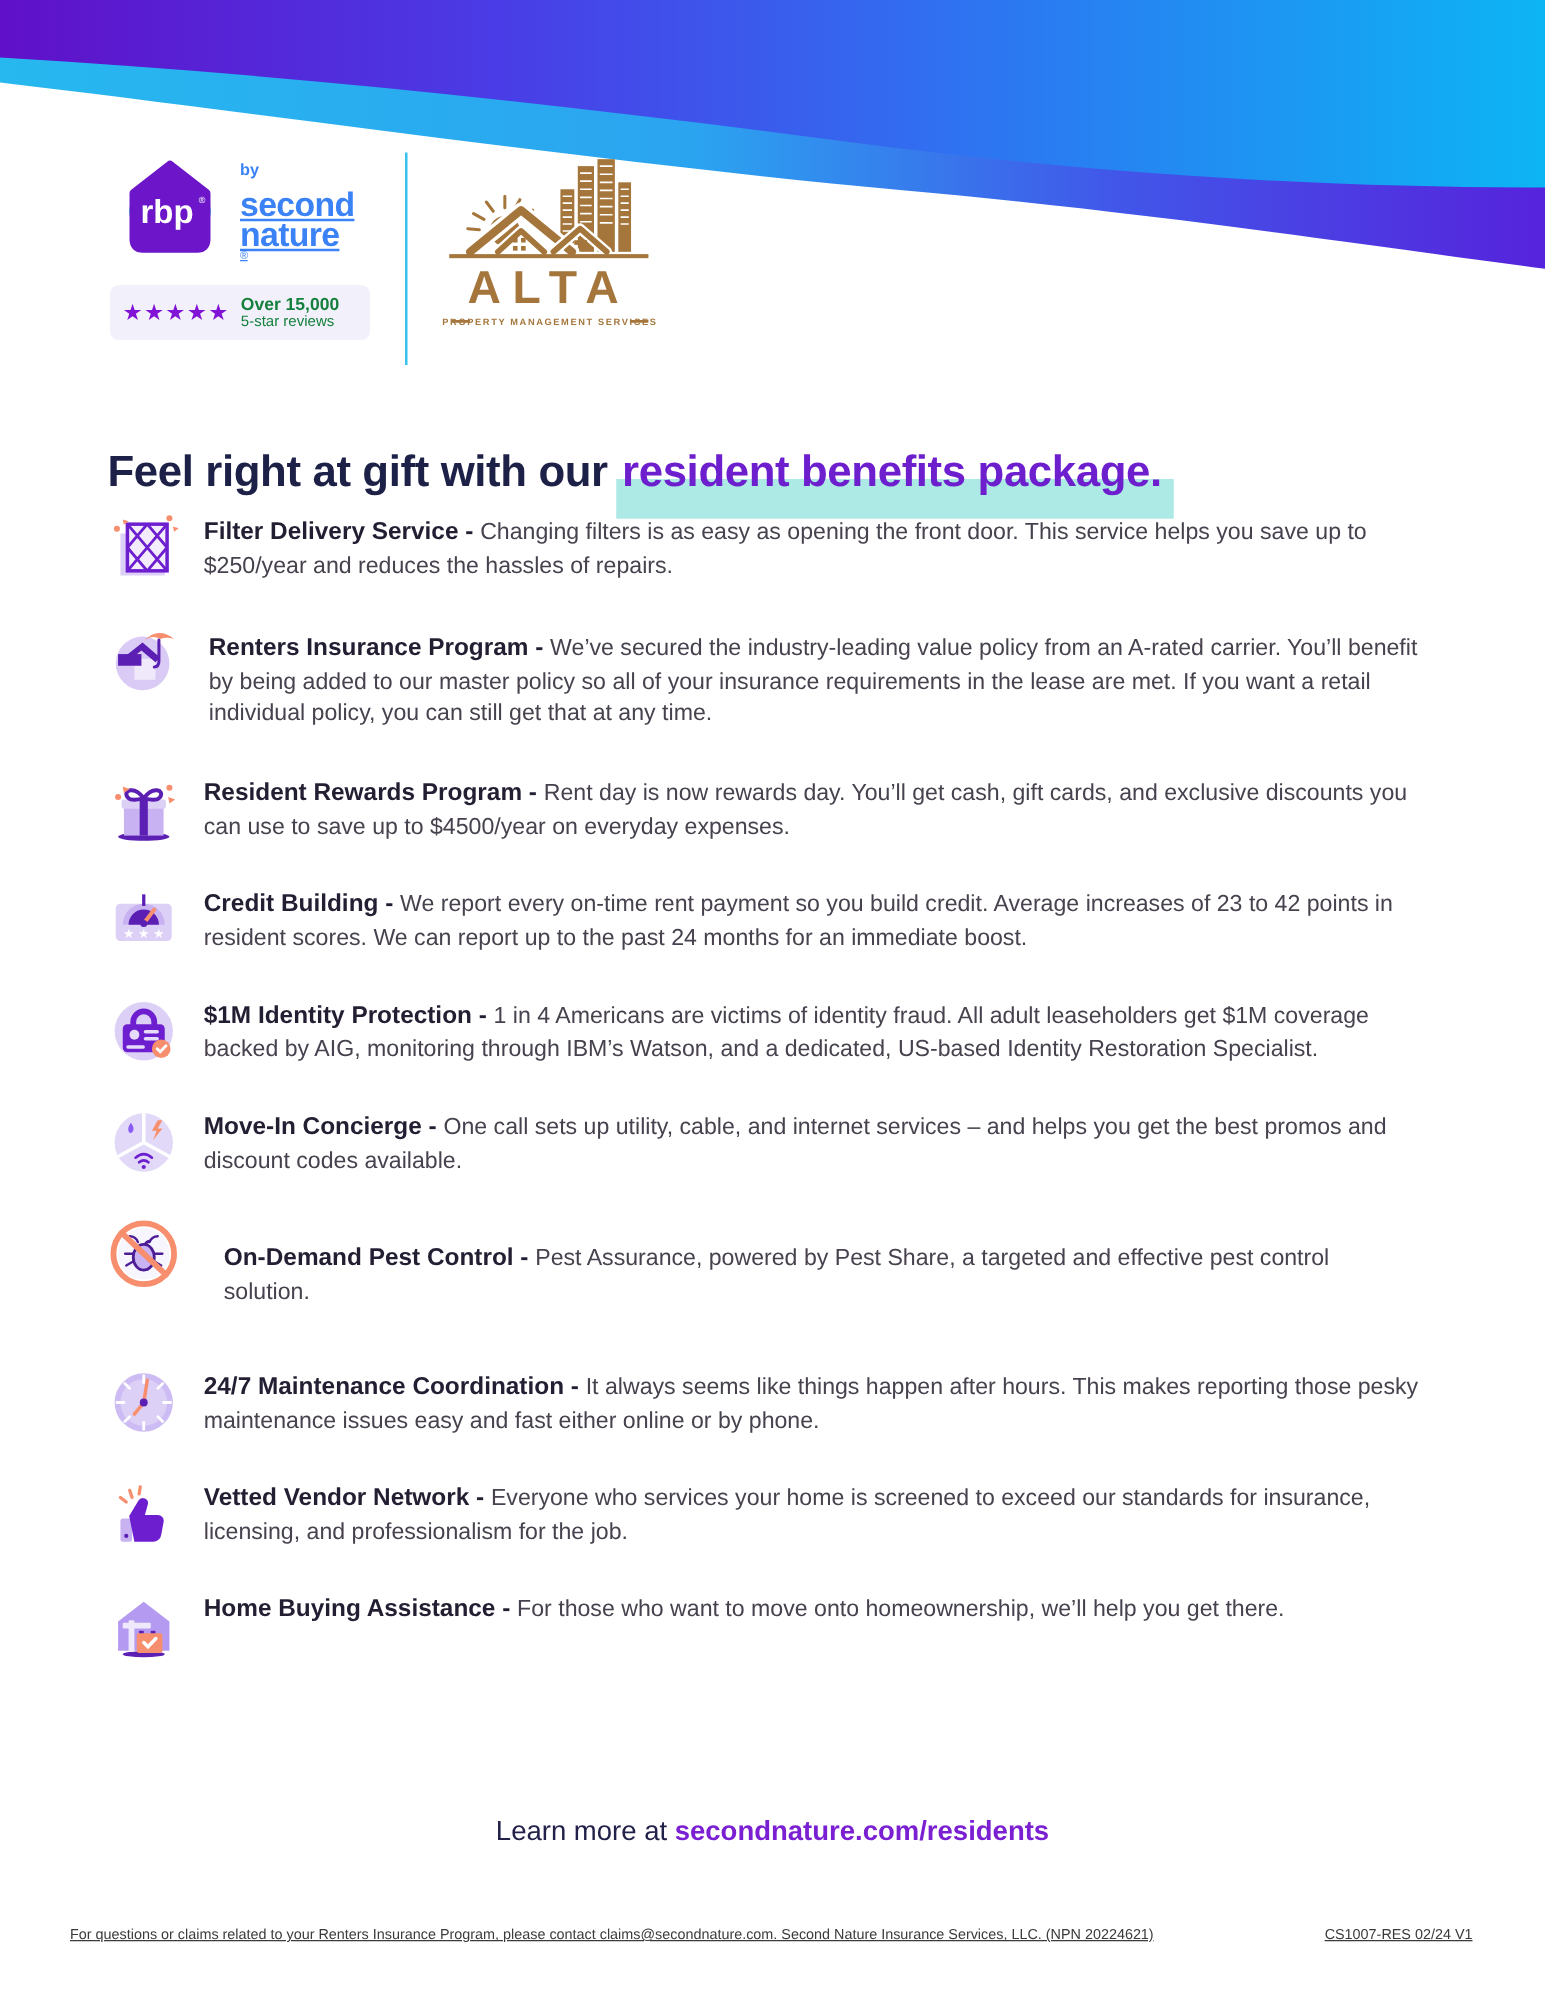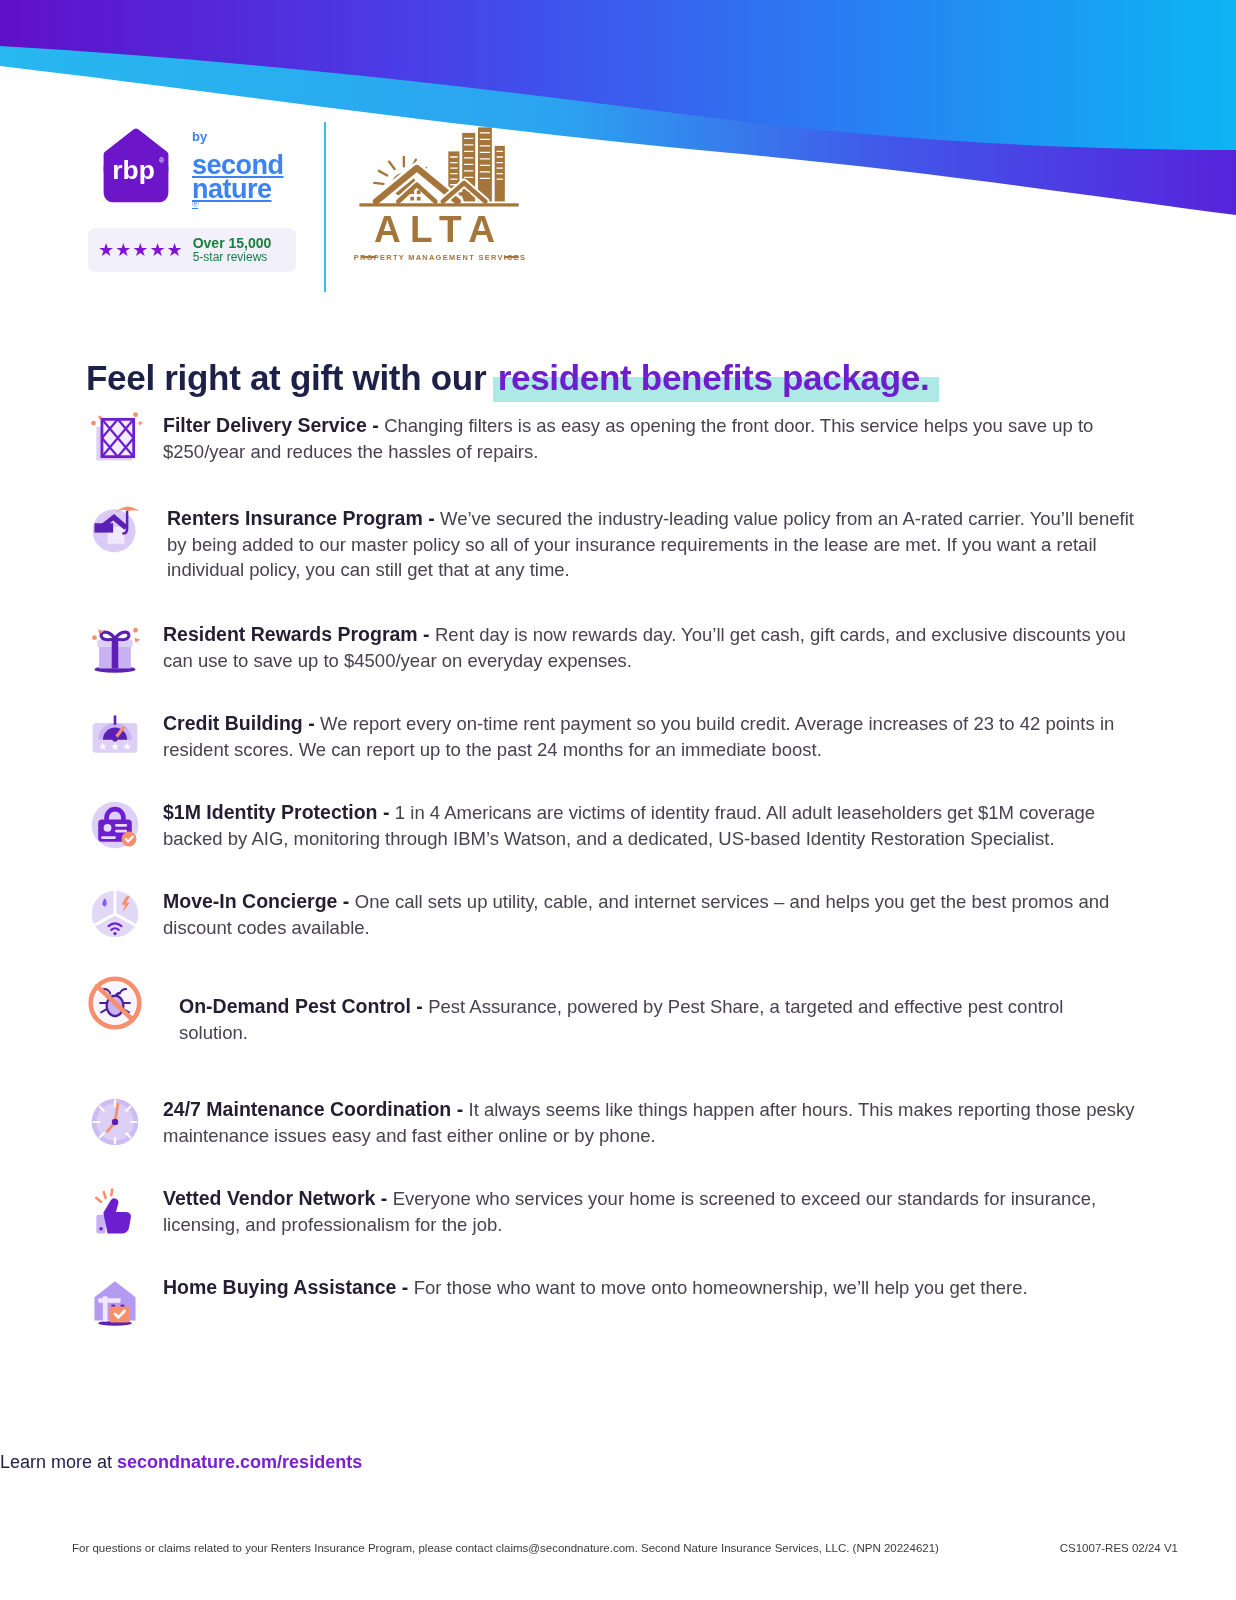--- a/index.html
+++ b/index.html
@@ -33,38 +33,38 @@
   .alta-logo { width:176px; height:166px; margin-top:4px; }
 
   
   .heading {
     position:absolute; top:334px; left:86px; width:1090px;
     font-size:35px; font-weight:700; color:#1e2147; letter-spacing:-0.3px; line-height:1.2;
   }
   .heading .hl {
     color:#6d1fce;
     background:linear-gradient(to bottom, transparent 44%, #aeeae5 44%);
-    padding:0 10px 5px 5px; margin-left:-3px;
+    padding:0 10px 18px 5px; margin-left:-3px;
   }
 
   
   .benefits { position:absolute; top:410px; left:86px; width:1064px; display:flex; flex-direction:column; gap:33px; }
   .benefit { display:flex; align-items:flex-start; }
   .benefit-icon { width:58px; flex:0 0 58px; margin-right:19px; display:flex; justify-content:center; }
   .benefit-icon svg { width:56px; height:56px; }
   .benefit-text { font-size:18.5px; line-height:1.37; color:#47424e; padding-top:2px; }
   .benefit-text strong { font-size:19.5px; color:#241e33; font-weight:700; }
 
   
-  .learn-more { position:absolute; top:1452px; left:0; width:100%; text-align:left; font-size:18px; color:#21214a; }
+  .learn-more { position:absolute; top:1452px; left:0; width:100%; text-align:center; font-size:22px; color:#21214a; }
   .learn-more a { color:#7b1fd3; font-weight:700; text-decoration:none; }
   .fineprint {
-    position:absolute; top:1542px; left:72px; right:58px;
+    position:absolute; top:1542px; left:56px; right:58px;
     display:flex; justify-content:space-between; gap:24px;
-    font-size:11.5px; color:#3b3b3b;
+    font-size:11.5px; color:#3b3b3b;text-decoration:underline;
   }
 </style>
 </head>
 <body>
 
 <div class="page">
 
   <svg class="wave" viewBox="0 0 1236 260" preserveAspectRatio="none" aria-hidden="true">
     <defs>
       <linearGradient id="underGrad" x1="0" y1="0" x2="1" y2="0">

